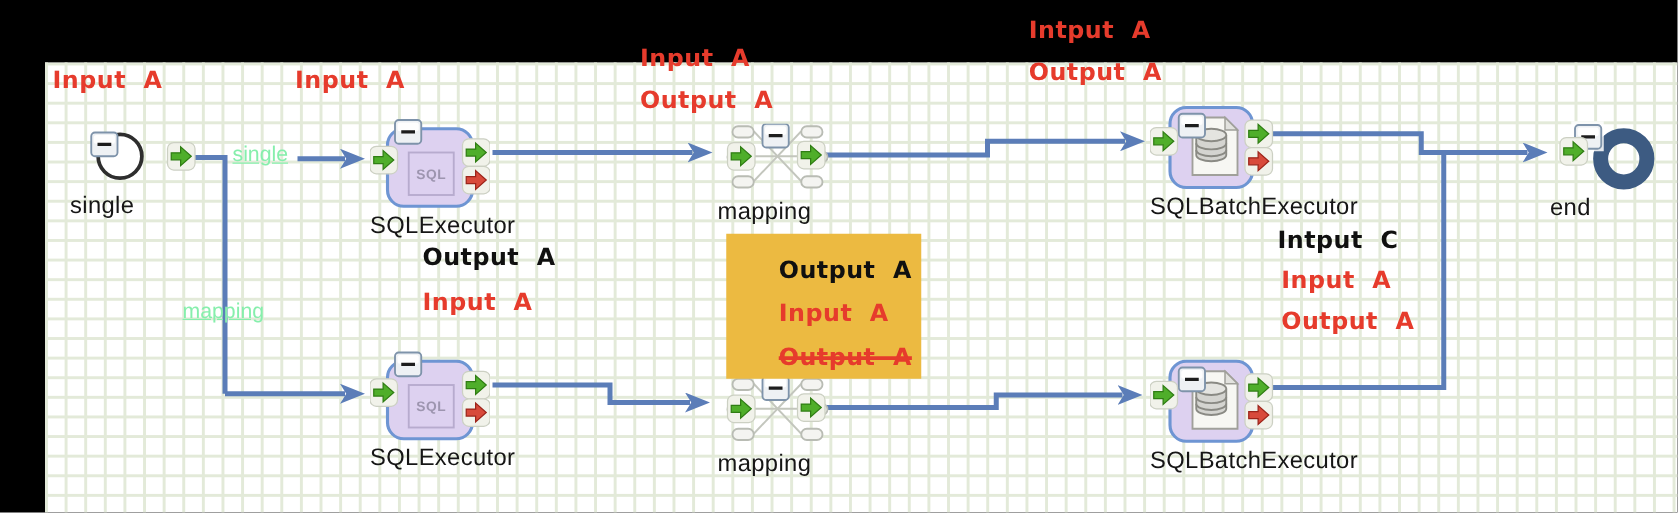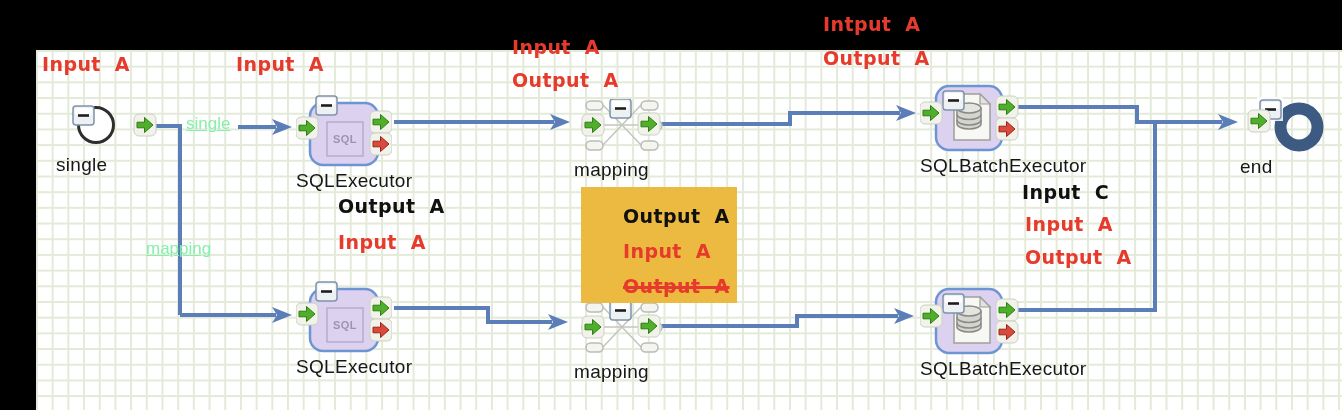--- a/index.html
+++ b/index.html
@@ -278,21 +278,21 @@
 <span class="edge-label" style="left:146px;top:239px;">mapping</span>
 
 <span class="annot red" style="left:42px;top:54px;">Input A</span>
 <span class="annot red" style="left:236px;top:54px;">Input A</span>
 <span class="annot red" style="left:512px;top:37px;">Input A</span>
 <span class="annot red" style="left:512px;top:70px;">Output A</span>
 <span class="annot red" style="left:823px;top:14px;">Intput A</span>
 <span class="annot red" style="left:823px;top:48px;">Output A</span>
 <span class="annot black" style="left:338px;top:196px;">Output A</span>
 <span class="annot red" style="left:338px;top:232px;">Input A</span>
-<span class="annot black" style="left:1022px;top:182px;">Input C</span>
+<span class="annot black" style="left:1022px;top:182px;">Intput C</span>
 <span class="annot red" style="left:1025px;top:214px;">Input A</span>
 <span class="annot red" style="left:1025px;top:247px;">Output A</span>
 
 <div class="hlbox">
   <span class="annot black">Output A</span>
   <span class="annot red">Input A</span>
   <span class="annot red strike">Output A</span>
 </div>
 
 </body></html>

